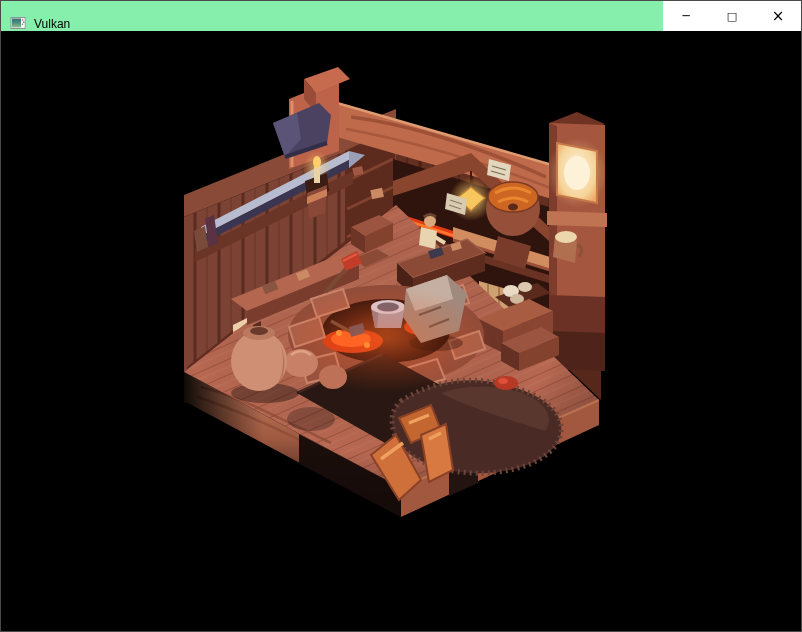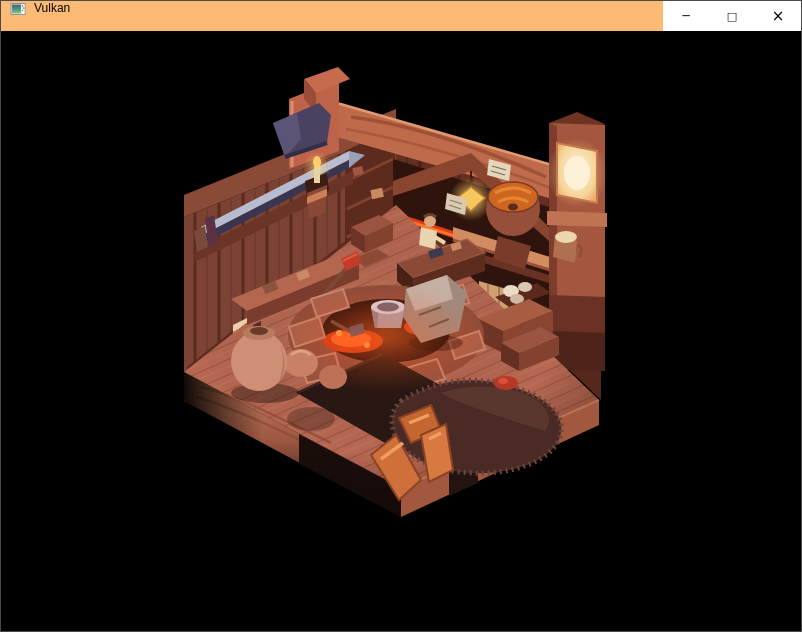--- a/index.html
+++ b/index.html
@@ -1,18 +1,18 @@
 <!DOCTYPE html>
 <html><head>
 <meta charset="utf-8">
 <style>
   html,body{margin:0;padding:0;background:#000;}
   body{width:802px;height:632px;overflow:hidden;font-family:"Liberation Sans",sans-serif;}
   .window{width:800px;height:630px;border:1px solid #4a4a4a;display:flex;flex-direction:column;background:#000;}
-  .titlebar{flex:0 0 30px;height:30px;background:#fdba74;display:flex;align-items:flex-start;user-select:none;}
+  .titlebar{flex:0 0 30px;height:30px;background:#86efac;display:flex;align-items:flex-end;user-select:none;}
   .app-icon{margin-left:9px;width:16px;height:16px;display:inline-block;}
   .title{font-size:12px;color:#000;margin-left:8px;white-space:nowrap;}
   .controls{margin-left:auto;display:flex;height:100%;}
   .ctl{width:46px;height:30px;border:none;background:#fff;color:#000;display:flex;align-items:center;justify-content:center;padding:0;cursor:default;font-family:"DejaVu Sans",sans-serif;}
   .ctl.min{font-size:12px;}
   .ctl.max{font-size:11px;}
   .ctl.close{font-size:15px;}
   .viewport{flex:1;background:#000;position:relative;overflow:hidden;}
   .viewport svg{display:block;}
 </style>

